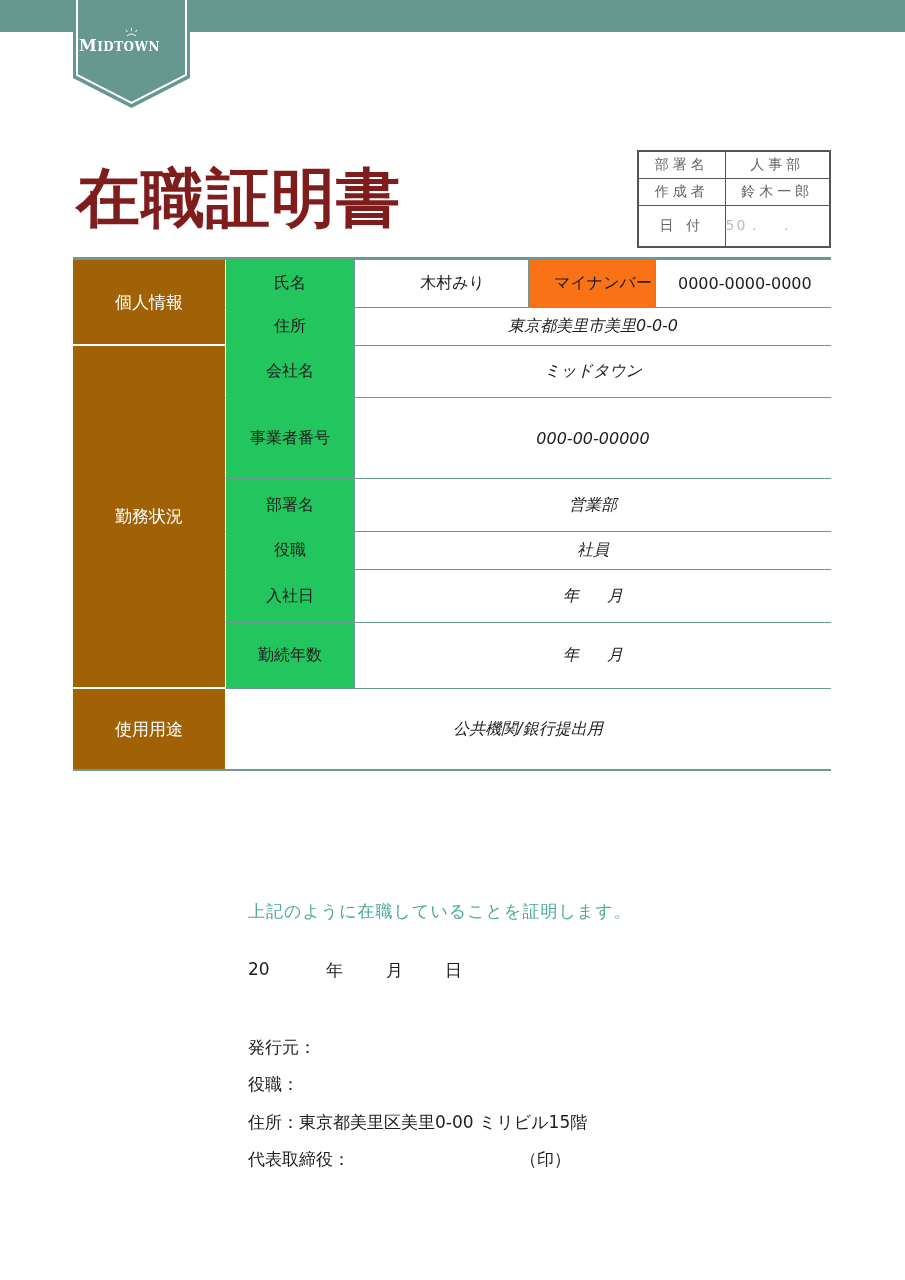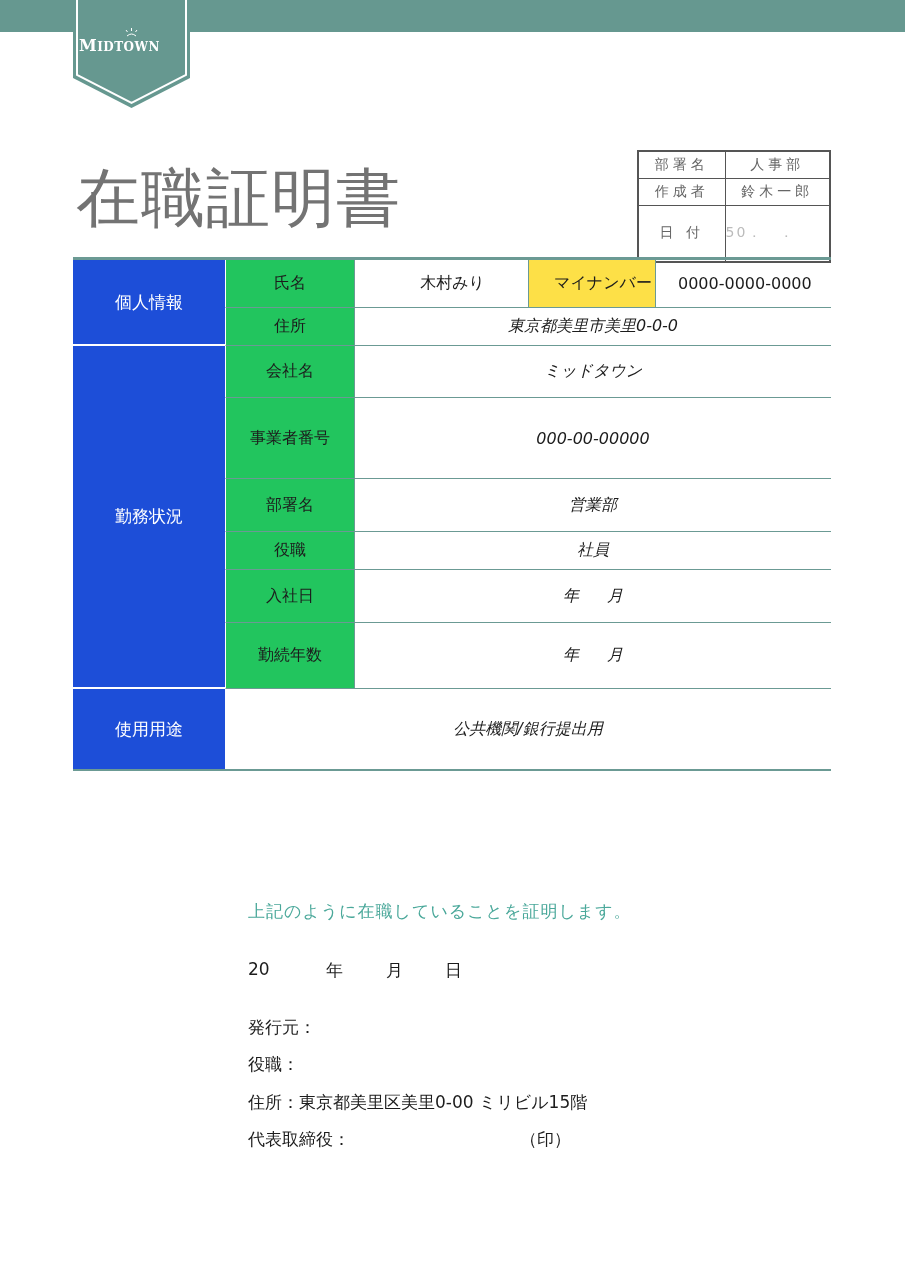--- a/index.html
+++ b/index.html
@@ -6,46 +6,46 @@
   html, body { width: 905px; height: 1280px; background: #ffffff; overflow: hidden; }
   body { position: relative; font-family: "DejaVu Sans", "Liberation Sans", sans-serif; color: #1c1c1c; }
 
   .top-band { position: absolute; left: 0; top: 0; width: 905px; height: 32px; background: #669890; }
   .logo-badge { position: absolute; left: 73px; top: 0; width: 117px; height: 110px; }
   .logo-text { position: absolute; left: 73px; top: 36px; width: 93px; text-align: center;
     font-family: "DejaVu Serif", "Liberation Serif", serif; font-weight: bold; font-size: 16px;
     color: #ffffff; letter-spacing: 0.5px; }
   .logo-text .small { font-size: 12px; }
 
-  .title { position: absolute; left: 76px; top: 158px; font-size: 64px; font-weight: normal; color: #737373; letter-spacing: 1px; line-height: 80px; }
+  .title { position: absolute; left: 76px; top: 158px; font-size: 64px; font-weight: bold; color: #7f1d1d; letter-spacing: 1px; line-height: 80px; }
 
   .stamp-table { position: absolute; left: 637px; top: 150px; width: 194px; border-collapse: collapse; border: 2px solid #555; }
   .stamp-table td { border: 1px solid #555; font-size: 14px; color: #666; text-align: center; letter-spacing: 4px; }
   .stamp-table td.k { width: 87px; }
   .stamp-table tr.r1 td, .stamp-table tr.r2 td { height: 27px; }
-  .stamp-table tr.r3 td { height: 57px; }
+  .stamp-table tr.r3 td { height: 42px; }
   .stamp-table td.date { color: #bbb; letter-spacing: 2px; text-align: left; }
 
   .main { position: absolute; left: 73px; top: 257px; width: 758px; border-top: 3px solid #6b9a94; border-bottom: 2px solid #6b9a94; }
   .grid { display: grid; grid-template-columns: 152px 130px 1fr; }
-  .sec { background: #1d4ed8; color: #fff; font-size: 17px; display: flex; align-items: center; justify-content: center; border-bottom: 2px solid #fff; }
+  .sec { background: #a16207; color: #fff; font-size: 17px; display: flex; align-items: center; justify-content: center; border-bottom: 2px solid #fff; }
   .sec.last { border-bottom: none; }
   .lab { background: #22c55e; font-size: 16px; display: flex; align-items: center; justify-content: center; border-bottom: 1px solid #6b9a94; border-right: 1px solid #6b9a94; border-left: 1px solid #fff; }
   .val { font-size: 16px; display: flex; align-items: center; justify-content: center; border-bottom: 1px solid #6b9a94; font-style: italic; }
   .val.nob, .lab.nob { border-bottom: none; }
   .split { display: grid; grid-template-columns: 173px 128px 1fr; border-bottom: 1px solid #6b9a94; }
   .split > div { display: flex; align-items: center; justify-content: center; font-size: 16px; padding-left: 22px; }
-  .split .mylab { background: #fde047; border-left: 1px solid #6b9a94; border-right: 1px solid #6b9a94; }
+  .split .mylab { background: #f97316; border-left: 1px solid #6b9a94; border-right: 1px solid #6b9a94; }
   .split .myval { justify-content: flex-start; }
   .ym span { display: inline-block; margin: 0 14px; }
 
   .cert { position: absolute; left: 248px; top: 900px; font-size: 17px; color: #4aa89a; letter-spacing: 1px; }
   .datel { position: absolute; left: 248px; top: 959px; font-size: 17px; }
   .datel span { position: absolute; top: 0; white-space: nowrap; }
-  .info { position: absolute; left: 248px; font-size: 17px; white-space: nowrap; }
+  .info { position: absolute; left: 248px; font-size: 17px; white-space: nowrap; margin-top: 20px; }
 </style>
 </head>
 <body>
 
 <div class="top-band"></div>
 
 <svg class="logo-badge" viewBox="0 0 117 110">
   <polygon points="0,0 117,0 117,78 58.5,108 0,78" fill="#669890"></polygon>
   <polyline points="4,0 4,75 58.5,103 113,75 113,0" fill="none" stroke="#ffffff" stroke-width="2"></polyline>
   <g fill="none" stroke="#ffffff" stroke-width="1">

